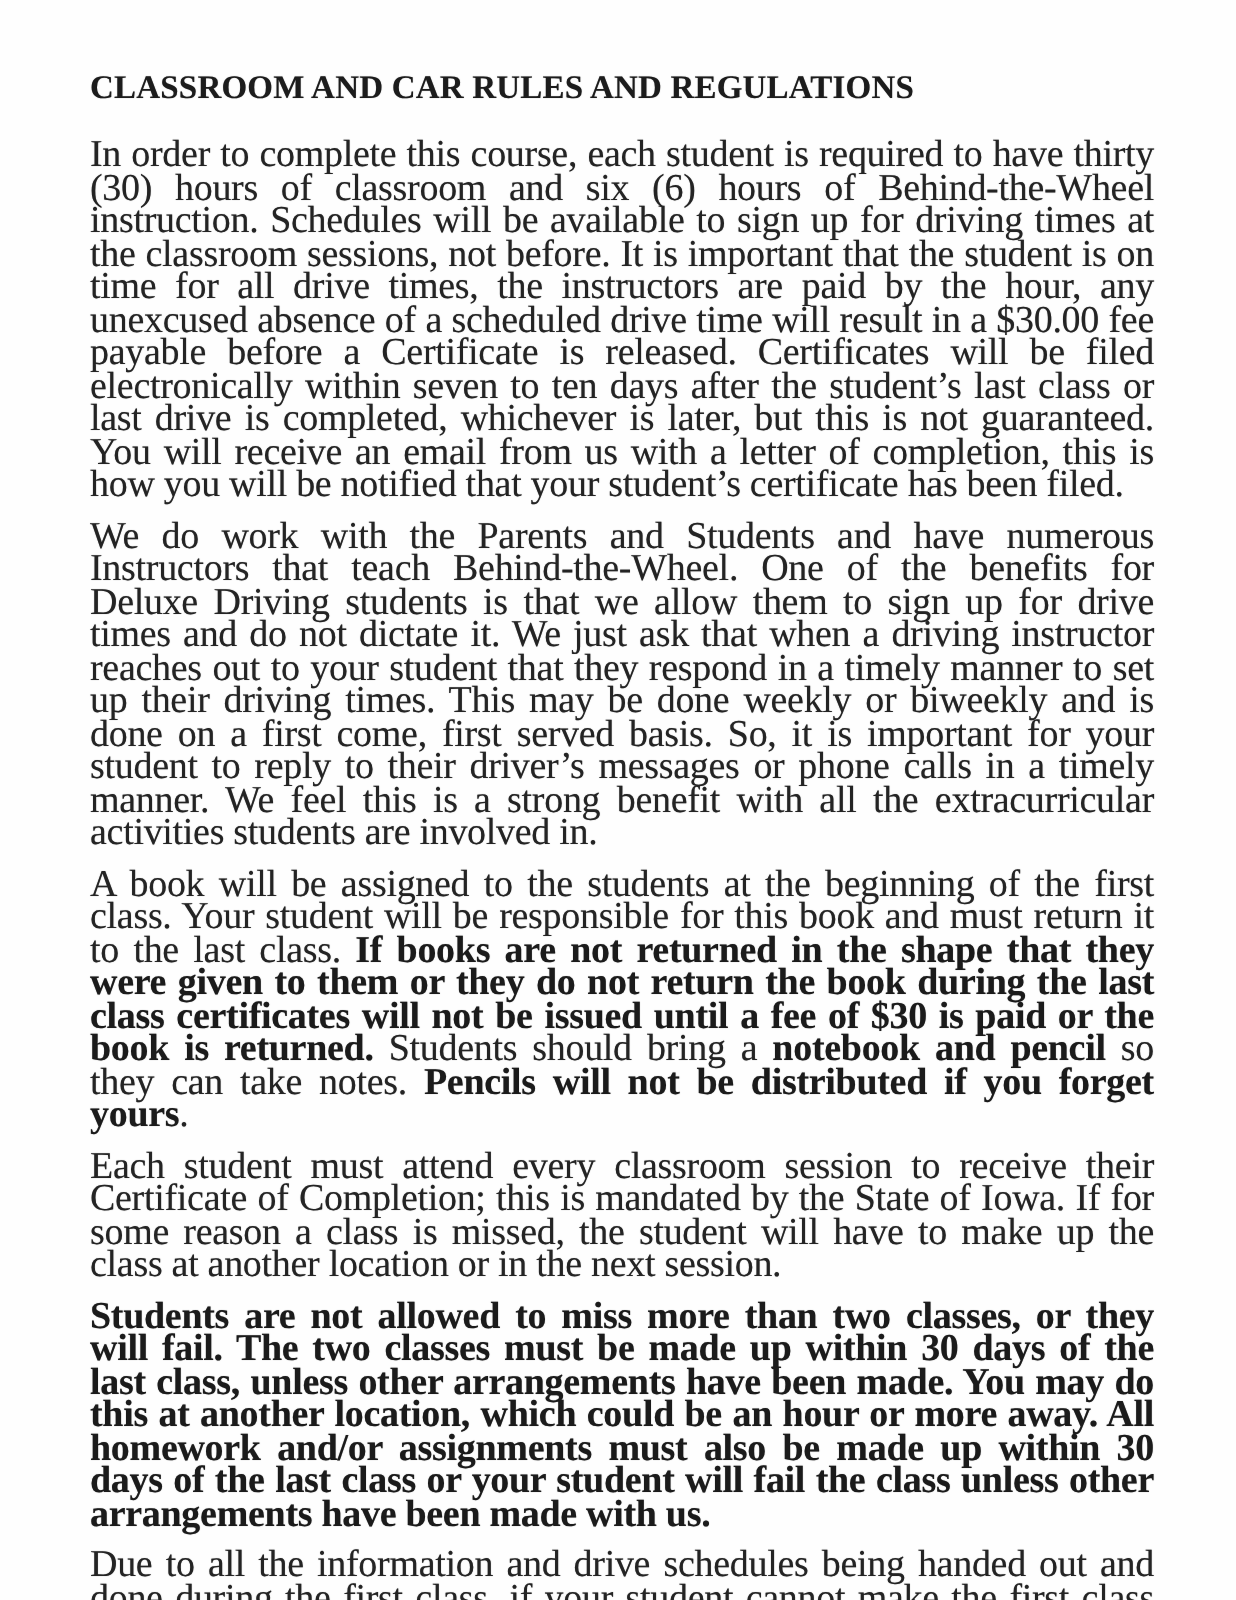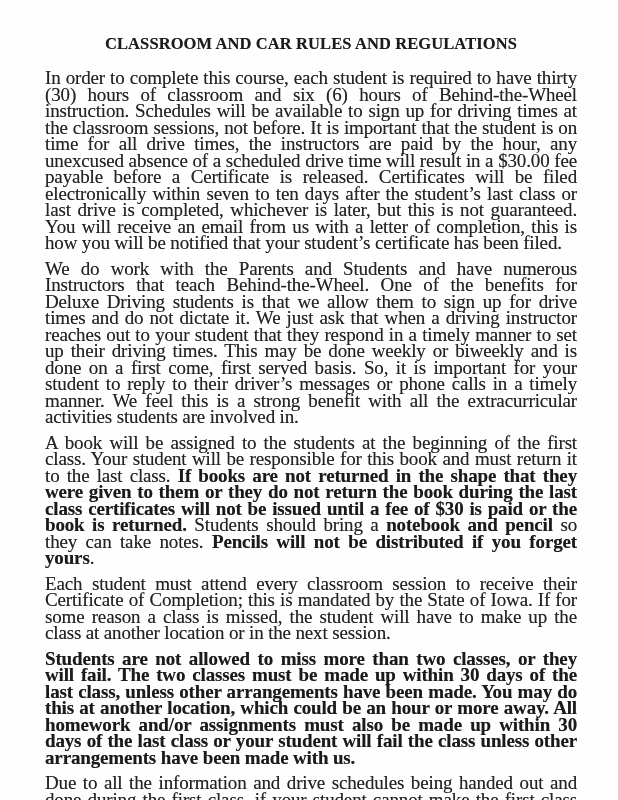--- a/index.html
+++ b/index.html
@@ -14,21 +14,21 @@
     box-sizing: border-box;
     background: #fefefe;
     padding: 24px 41px 0 45px;
     font-family: "Liberation Serif", "DejaVu Serif", serif;
     color: #242424;
     text-shadow: 0 0 0.45px rgba(40,40,40,0.55);
     overflow: hidden;
   }
   .doc-title {
     margin: 10px 0 16px 0;
-    text-align: center;
+    text-align: left;
     font-size: 16.5px;
     font-weight: bold;
     letter-spacing: 0.1px;
     color: #1c1c1c;
   }
   .para {
     margin: 0 0 9px 0;
     font-size: 19px;
     line-height: 16.5px;
     letter-spacing: -0.15px;

